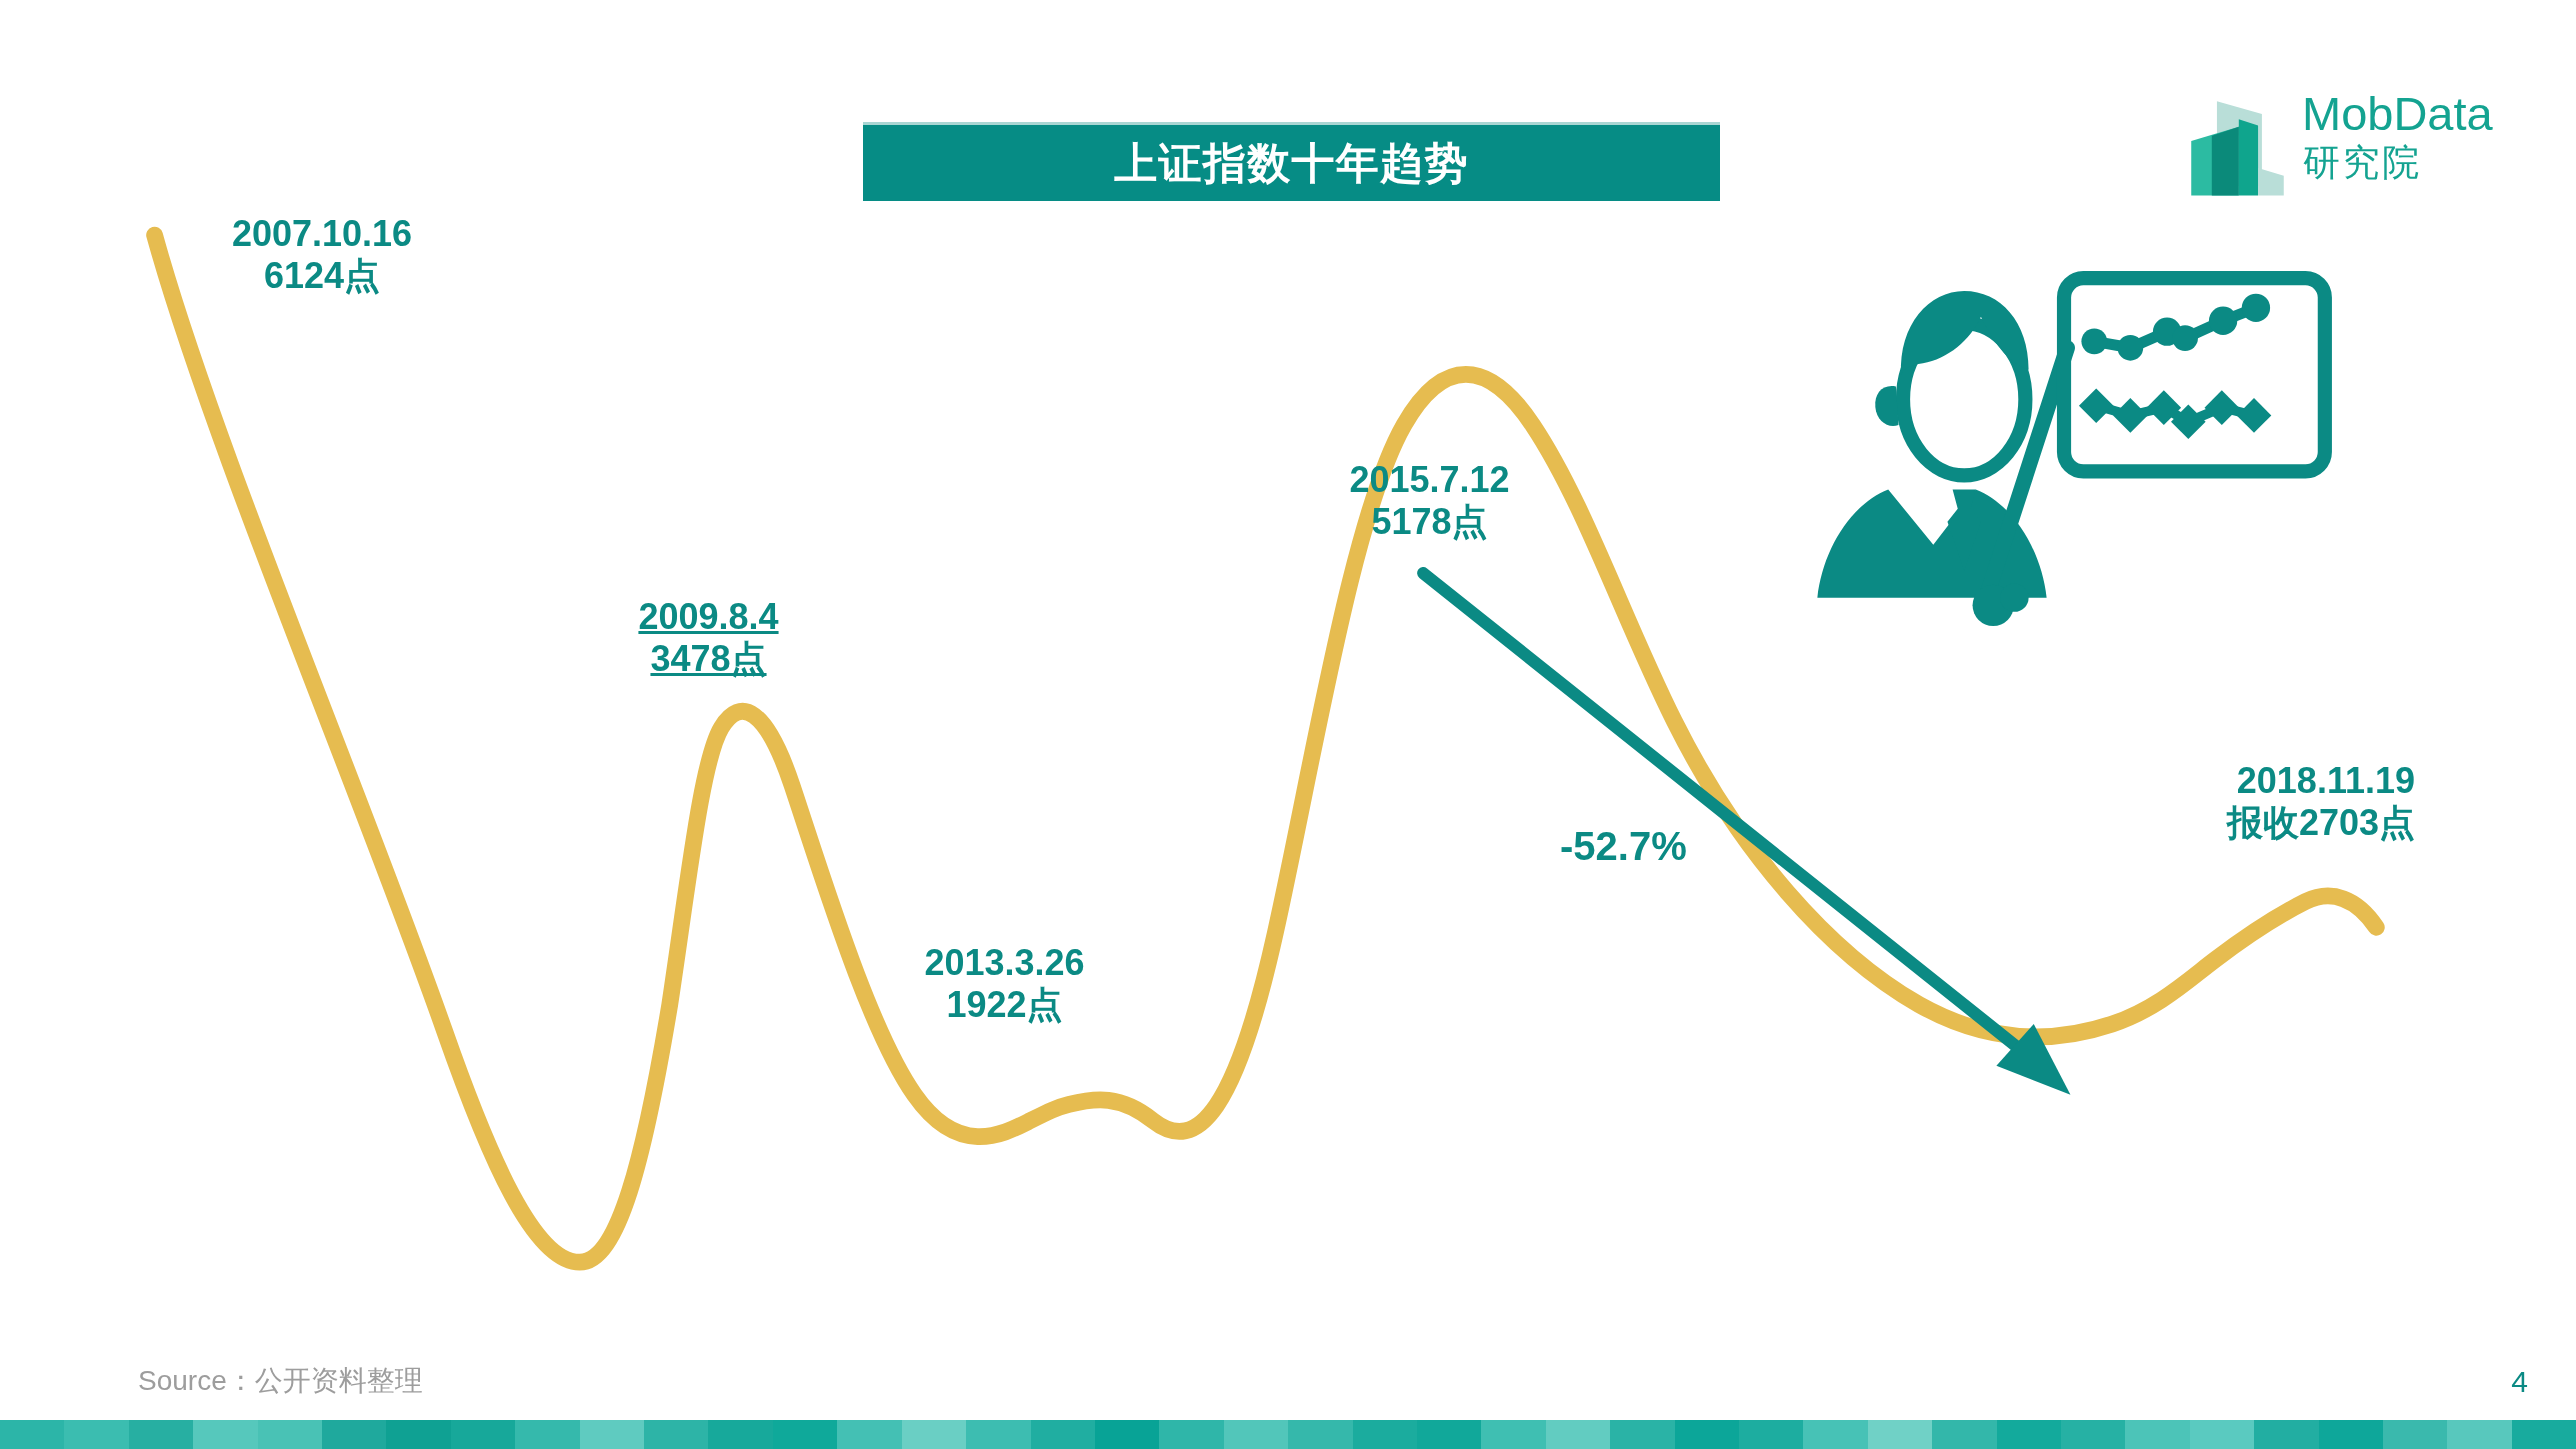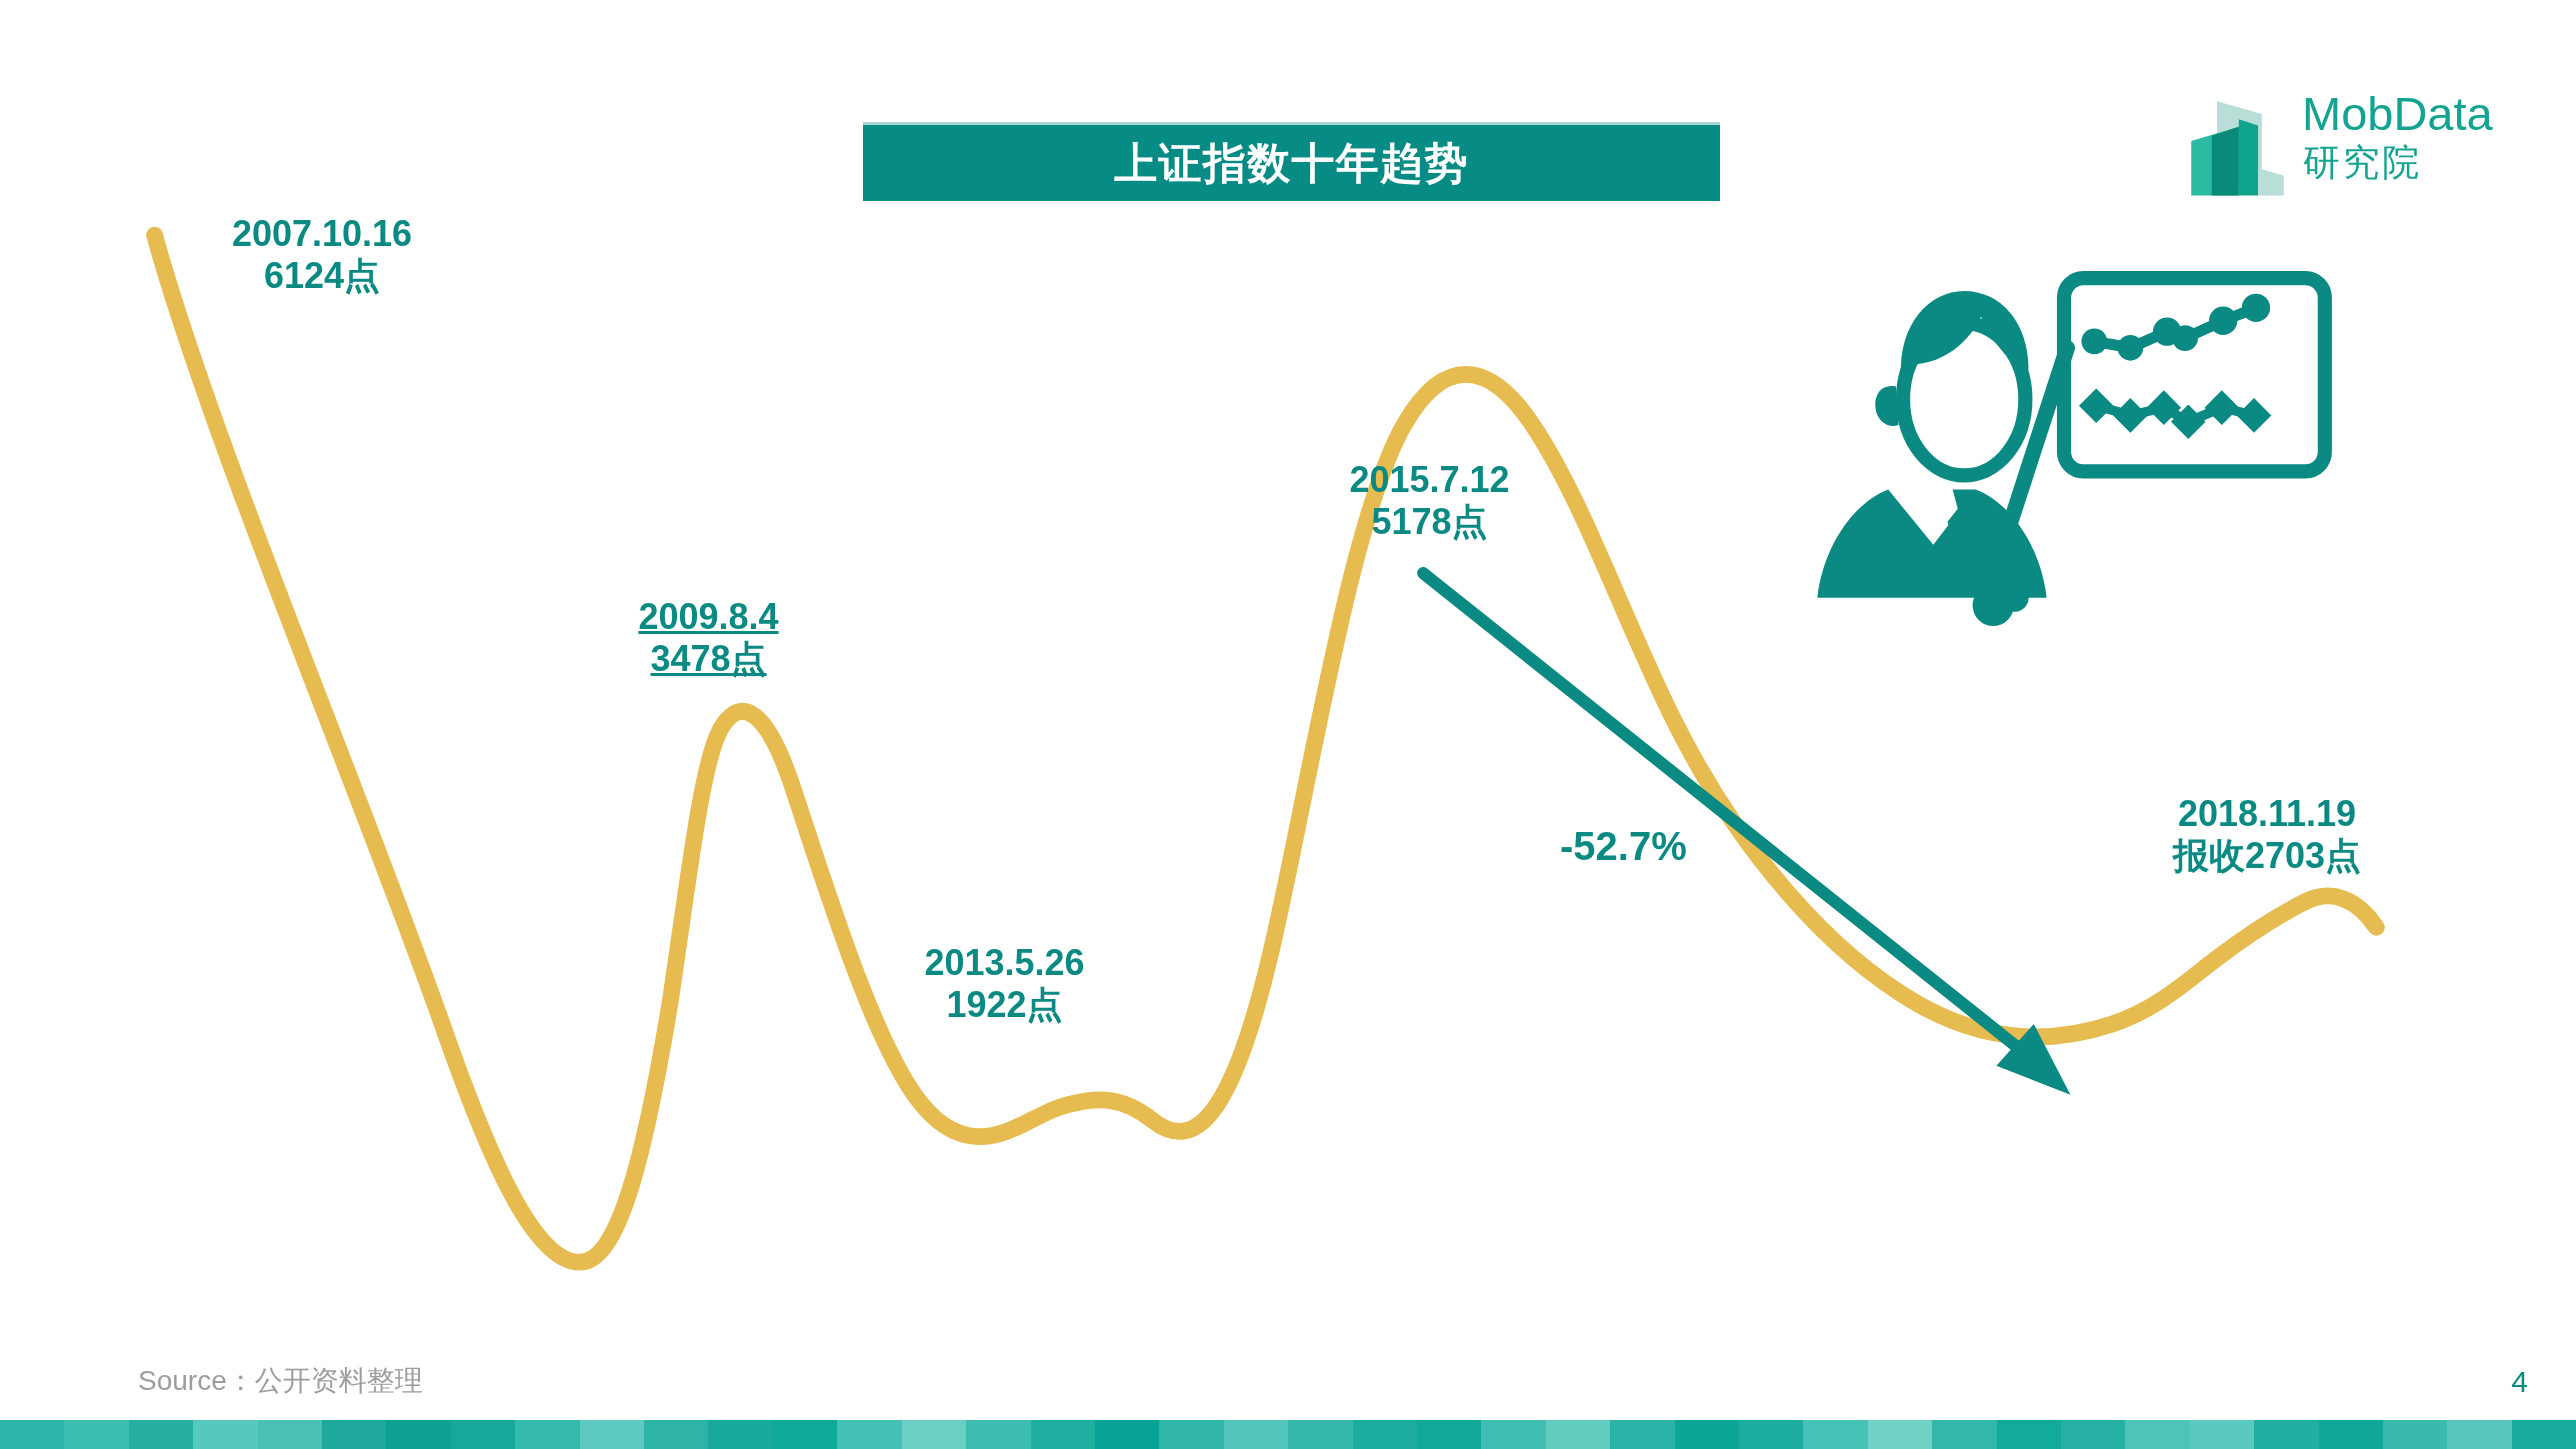--- a/index.html
+++ b/index.html
@@ -155,31 +155,31 @@
     <span class="l2">6124点</span>
   </div>
 
 
   <div class="annot" id="annot-2009" style="left:586px;top:596px;width:245px;text-decoration:underline;">
     <span>2009.8.4</span>
     <span class="l2">3478点</span>
   </div>
 
   <div class="annot" id="annot-2013" style="left:882px;top:942px;width:245px;">
-    <span>2013.5.26</span>
+    <span>2013.3.26</span>
     <span class="l2">1922点</span>
   </div>
 
   <div class="annot" id="annot-2015" style="left:1307px;top:459px;width:245px;">
     <span>2015.7.12</span>
     <span class="l2">5178点</span>
   </div>
 
 
-  <div class="annot" id="annot-2018c" style="left:2119px;top:793px;width:296px;">
+  <div class="annot" id="annot-2018c" style="left:2119px;top:760px;width:296px;text-align:right;">
     <span>2018.11.19</span>
     <span class="l2">报收2703点</span>
   </div>
 
   <div id="annot-pct" style="left:1560px;top:824px;">-52.7%</div>
 
   <div id="source-note">Source：公开资料整理</div>
   <div id="page-number">4</div>
 
   <div id="bottom-bar">

